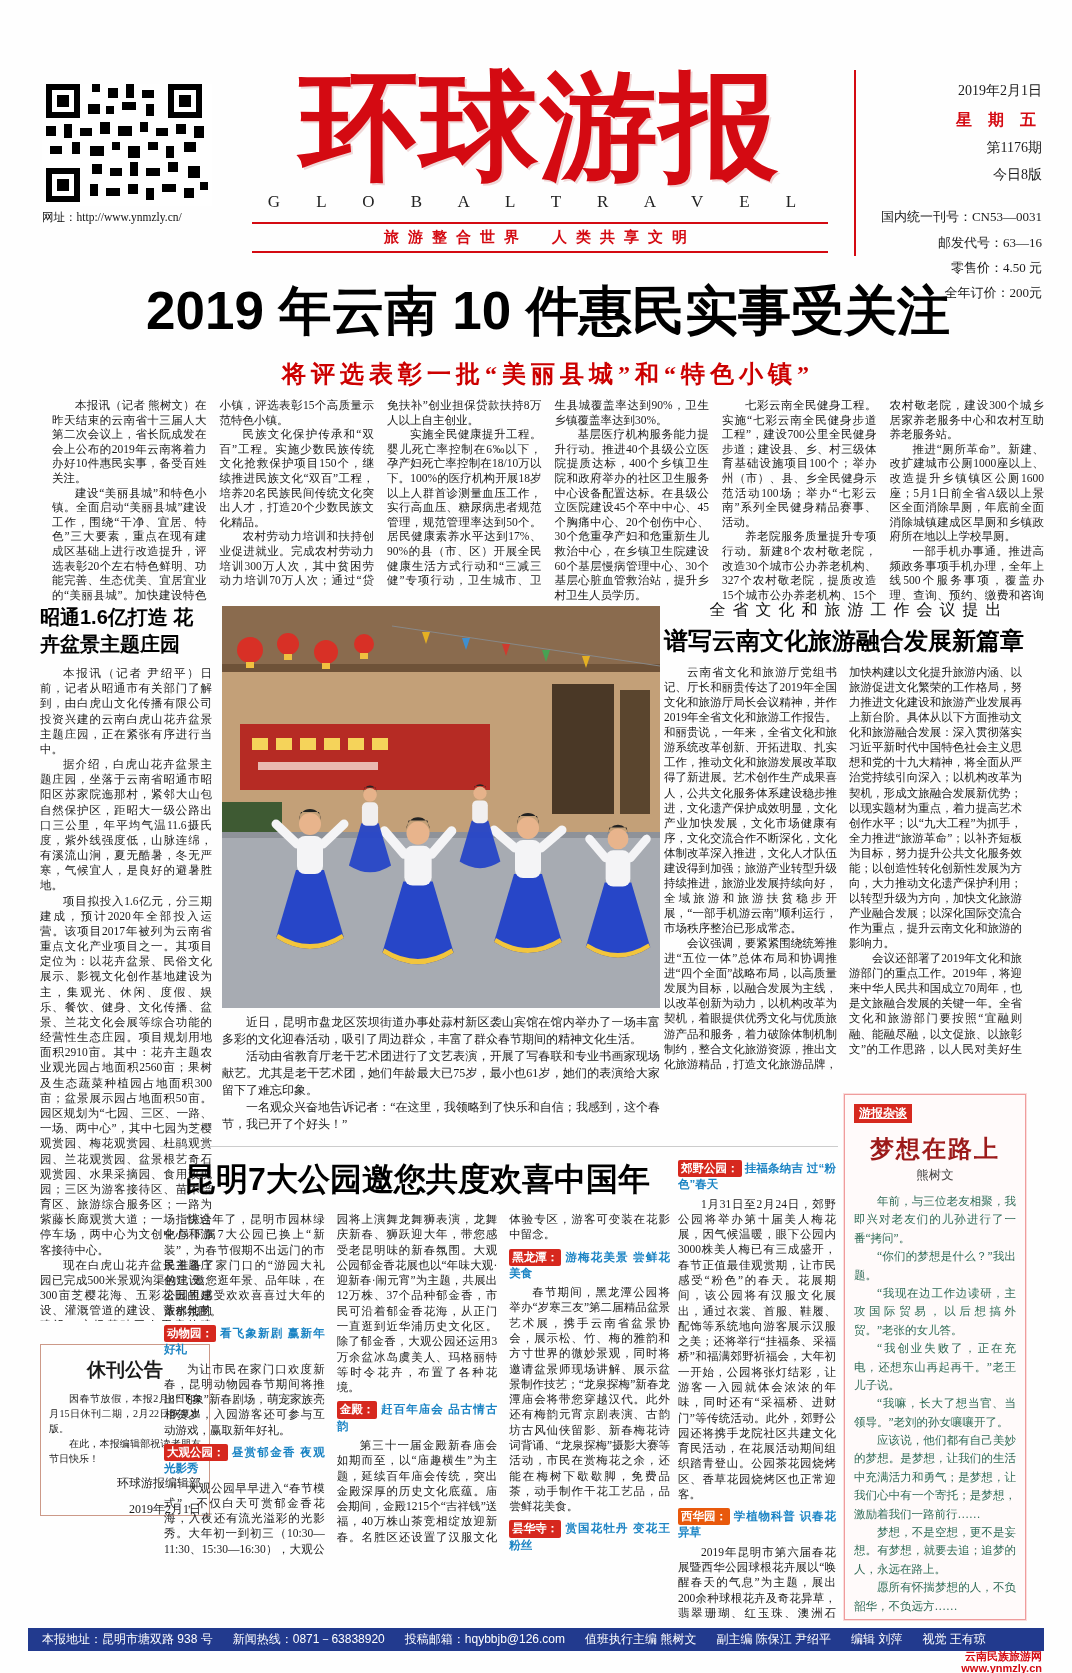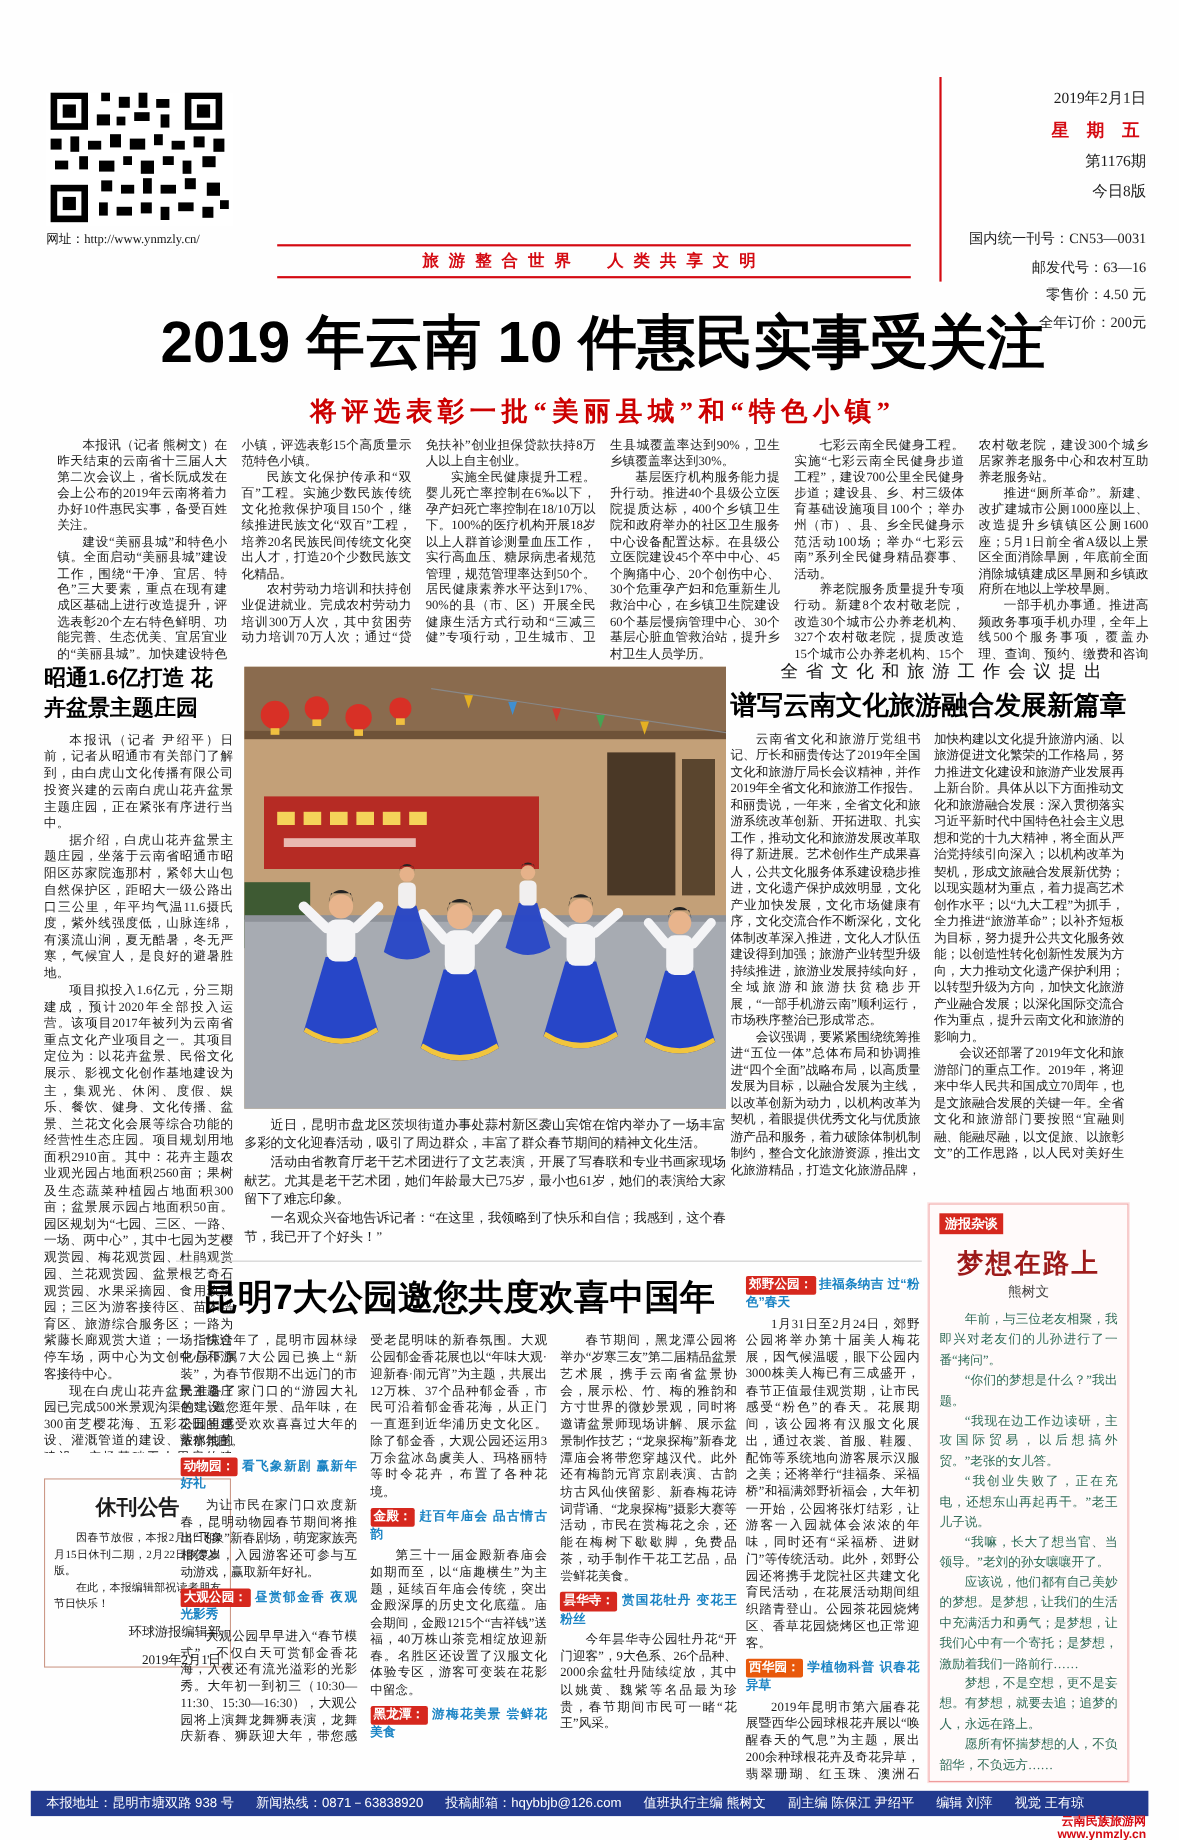--- a/index.html
+++ b/index.html
@@ -59,21 +59,21 @@
   .tag{display:inline-block;background:#d6281e;color:#fff;font-family:"Liberation Sans",sans-serif;
       font-size:11.5px;font-weight:bold;padding:1px 3px;border-radius:2px;}
   .tag.orange{background:#e8590c;}
   .tagline{color:#1b84c4;font-weight:bold;font-family:"Liberation Sans",sans-serif;font-size:11.5px;}
   .parks-col4{position:absolute;left:678px;top:1160px;width:158px;height:458px;overflow:hidden;
       font-size:11.5px;line-height:1.33;}
   
   .essay{position:absolute;left:844px;top:1094px;width:182px;height:526px;box-sizing:border-box;
       border:1px solid #ef9c9c;outline:1px solid #fbdddd;background:#fffafa;padding:8px 9px;overflow:hidden;}
   .essay .label{display:inline-block;background:#d6281e;color:#fff;font-family:"Liberation Sans",sans-serif;
-      font-size:12px;font-weight:bold;padding:1px 5px;}
+      font-size:12px;font-weight:bold;padding:1px 5px;text-decoration:underline;}
   .essay h3{margin:10px 0 2px;text-align:center;font-family:"Liberation Sans",sans-serif;
       font-weight:900;font-size:24px;color:#9c1a1a;letter-spacing:2px;}
   .essay .author{text-align:center;font-size:12.5px;color:#444;margin:0 0 8px;text-indent:0;}
   .essay-body p{margin:0;text-indent:2em;text-align:justify;font-size:11.5px;line-height:1.6;color:#2f6b57;}
   
   .footer-bar{position:absolute;left:28px;top:1628px;width:1016px;height:23px;background:#223a8e;
       color:#fff;font-family:"Liberation Sans",sans-serif;font-size:12px;
       display:flex;align-items:center;gap:20px;padding:0 14px;box-sizing:border-box;white-space:nowrap;}
   .site{position:absolute;right:30px;top:1650px;text-align:right;color:#d40a12;
       font-size:11px;line-height:1.1;font-family:"Liberation Sans",sans-serif;font-weight:bold;}
@@ -134,20 +134,24 @@
             <rect x="104" y="104" width="8" height="12"></rect>
           <rect x="120" y="100" width="14" height="8"></rect>
             <rect x="142" y="104" width="10" height="10"></rect>
             <rect x="158" y="98" width="8" height="8"></rect>
         </g>
       </svg>
     </span>
     <div class="qr-caption">网址：http://www.ynmzly.cn/</div>
   </div>
 
+  <div class="masthead">
+    <div class="masthead-title">环球游报</div>
+    <div class="masthead-en">G L O B A L    T R A V E L</div>
+  </div>
   <div class="slogan-bar">旅游整合世界　人类共享文明</div>
   <div class="head-rule-v"></div>
 
   <div class="head-right">
     <div>2019年2月1日</div>
     <div class="red">星 期 五</div>
     <div class="issue">第1176期</div>
     <div class="issue">今日8版</div>
     <div class="pub" style="margin-top:16px;">国内统一刊号：CN53—0031</div>
     <div class="pub">邮发代号：63—16</div>
@@ -301,21 +305,20 @@
       <p>快过年了，昆明市园林绿化局下属7大公园已换上“新装”，为春节假期不出远门的市民准备了家门口的“游园大礼包”，邀您逛年景、品年味，在公园里感受欢欢喜喜过大年的浓郁氛围。</p>
       <p class="tagline-row"><span class="tag">动物园：</span> <span class="tagline">看飞象新剧 赢新年好礼</span></p>
       <p>为让市民在家门口欢度新春，昆明动物园春节期间将推出“飞象”新春剧场，萌宠家族亮相贺岁，入园游客还可参与互动游戏，赢取新年好礼。</p>
       <p class="tagline-row"><span class="tag">大观公园：</span> <span class="tagline">昼赏郁金香 夜观光影秀</span></p>
       <p>大观公园早早进入“春节模式”，不仅白天可赏郁金香花海，入夜还有流光溢彩的光影秀。大年初一到初三（10:30—11:30、15:30—16:30），大观公园将上演舞龙舞狮表演，龙舞庆新春、狮跃迎大年，带您感受老昆明味的新春氛围。大观公园郁金香花展也以“年味大观·迎新春·闹元宵”为主题，共展出12万株、37个品种郁金香，市民可沿着郁金香花海，从正门一直逛到近华浦历史文化区。除了郁金香，大观公园还运用3万余盆冰岛虞美人、玛格丽特等时令花卉，布置了各种花境。</p>
       <p class="tagline-row"><span class="tag">金殿：</span> <span class="tagline">赶百年庙会 品古情古韵</span></p>
       <p>第三十一届金殿新春庙会如期而至，以“庙趣横生”为主题，延续百年庙会传统，突出金殿深厚的历史文化底蕴。庙会期间，金殿1215个“吉祥钱”送福，40万株山茶竞相绽放迎新春。名胜区还设置了汉服文化体验专区，游客可变装在花影中留念。</p>
       <p class="tagline-row"><span class="tag">黑龙潭：</span> <span class="tagline">游梅花美景 尝鲜花美食</span></p>
       <p>春节期间，黑龙潭公园将举办“岁寒三友”第二届精品盆景艺术展，携手云南省盆景协会，展示松、竹、梅的雅韵和方寸世界的微妙景观，同时将邀请盆景师现场讲解、展示盆景制作技艺；“龙泉探梅”新春龙潭庙会将带您穿越汉代。此外还有梅韵元宵京剧表演、古韵坊古风仙侠留影、新春梅花诗词背诵、“龙泉探梅”摄影大赛等活动，市民在赏梅花之余，还能在梅树下歇歇脚，免费品茶，动手制作干花工艺品，品尝鲜花美食。</p>
       <p class="tagline-row"><span class="tag">昙华寺：</span> <span class="tagline">赏国花牡丹 变花王粉丝</span></p>
-      <p>今年昙华寺公园牡丹花“开门迎客”，9大色系、26个品种、2000余盆牡丹陆续绽放，其中以姚黄、魏紫等名品最为珍贵，春节期间市民可一睹“花王”风采。</p>
     </div>
   </div>
 
   <div class="parks-col4 art">
     <p class="tagline-row" style="margin-top:0 !important;"><span class="tag">郊野公园：</span> <span class="tagline">挂福条纳吉 过“粉色”春天</span></p>
     <p>1月31日至2月24日，郊野公园将举办第十届美人梅花展，因气候温暖，眼下公园内3000株美人梅已有三成盛开，春节正值最佳观赏期，让市民感受“粉色”的春天。花展期间，该公园将有汉服文化展出，通过衣裳、首服、鞋履、配饰等系统地向游客展示汉服之美；还将举行“挂福条、采福桥”和福满郊野祈福会，大年初一开始，公园将张灯结彩，让游客一入园就体会浓浓的年味，同时还有“采福桥、进财门”等传统活动。此外，郊野公园还将携手龙院社区共建文化育民活动，在花展活动期间组织踏青登山。公园茶花园烧烤区、香草花园烧烤区也正常迎客。</p>
     <p class="tagline-row"><span class="tag orange">西华园：</span> <span class="tagline">学植物科普 识春花异草</span></p>
     <p>2019年昆明市第六届春花展暨西华公园球根花卉展以“唤醒春天的气息”为主题，展出200余种球根花卉及奇花异草，翡翠珊瑚、红玉珠、澳洲石斛、鹤望兰、小木槿等将在植物科普馆集中展示，2月4日（除夕）至2月19日（正月十五）与市民游客见面，让大家在游园中感受春的气息。</p>
   </div>
 

